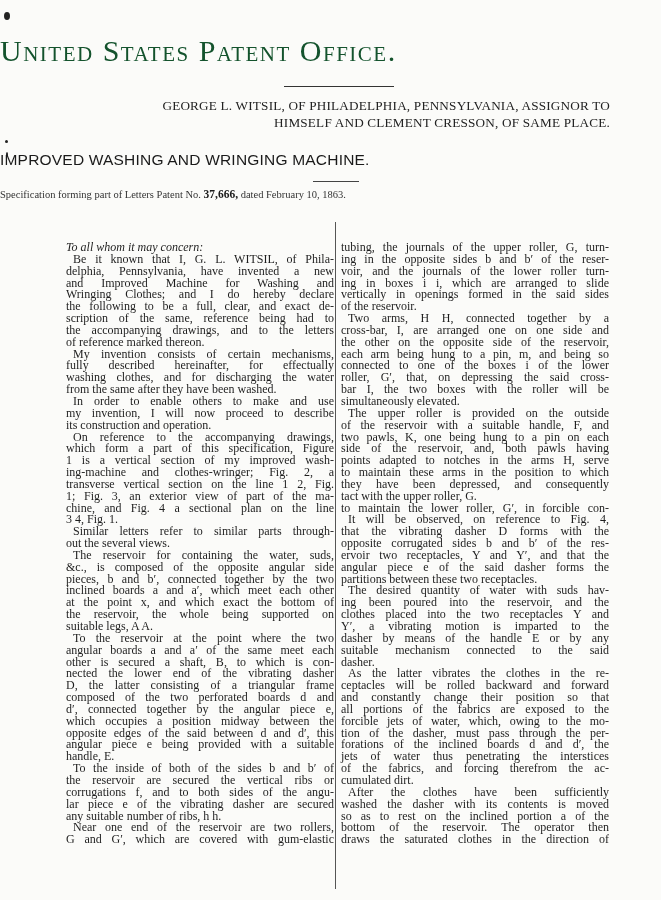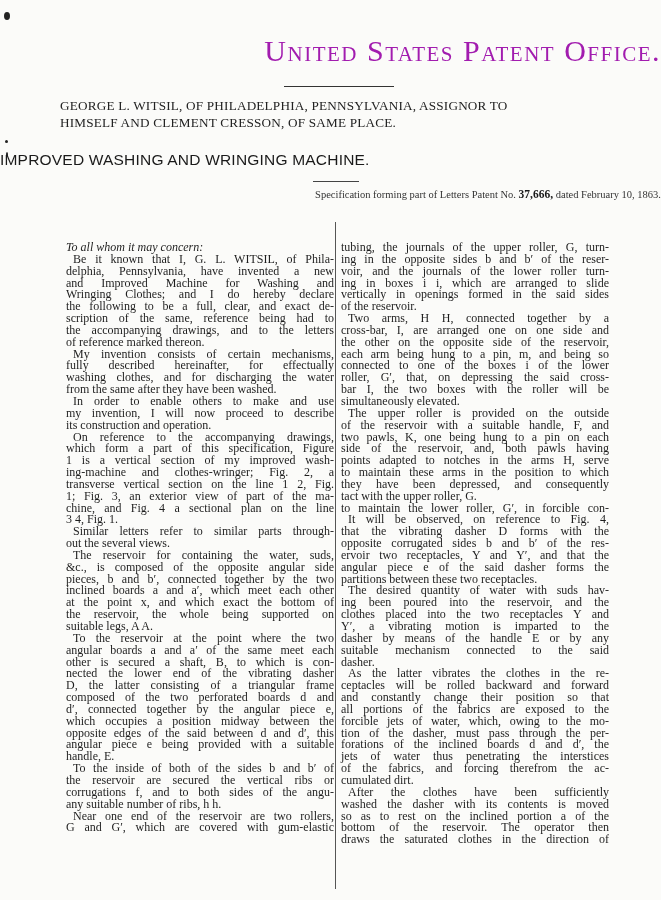--- a/index.html
+++ b/index.html
@@ -2,37 +2,37 @@
 <html><head>
 <meta charset="utf-8">
 <style>
   html, body { margin: 0; padding: 0; }
   body {
     width: 661px; height: 900px; background: #fbfbf9; color: #1c1c1c;
     font-family: "DejaVu Serif", serif; position: relative; overflow: hidden;
   }
   .speck { position: absolute; background: #222; border-radius: 50%; }
   .title {
-    position: absolute; top: 34px; left: 0; width: 661px; text-align: right;
+    position: absolute; top: 34px; left: 0; width: 661px; text-align: left;
     font-family: "Liberation Serif", serif; font-size: 30px; letter-spacing: 1.5px;
-    font-variant: small-caps; color: #a21caf;
+    font-variant: small-caps; color: #14532d;
   }
   .rule1 { position: absolute; top: 86px; left: 284px; width: 110px; border-top: 1px solid #333; }
   .inventor {
-    position: absolute; top: 97px; left: 60px; width: 550px; text-align: left;
+    position: absolute; top: 97px; left: 60px; width: 550px; text-align: right;
     font-family: "Liberation Serif", serif; font-size: 13.2px; line-height: 17px; color: #222;
     letter-spacing: 0.2px;
   }
   .machine {
     position: absolute; top: 151px; left: 0; width: 661px; text-align: left;
     font-family: "Liberation Sans", sans-serif; font-size: 15.5px; color: #1a1a1a; letter-spacing: 0.2px;
   }
   .rule2 { position: absolute; top: 181px; left: 313px; width: 46px; border-top: 1px solid #444; }
   .spec {
-    position: absolute; top: 188px; left: 0; width: 661px; text-align: right;
+    position: absolute; top: 188px; left: 0; width: 661px; text-align: left;
     font-family: "Liberation Serif", serif; font-size: 10.5px; color: #333;
   }
   .spec b { font-weight: bold; font-size: 11.5px; color: #1a1a1a; }
   .col {
     position: absolute; top: 212px; width: 268px;
     font-family: "Liberation Serif", serif; font-size: 12px; line-height: 11.85px; color: #1e1e1e;
     text-align: justify;
     margin-top: 30px;
   }
   .col.left { left: 66px; }
@@ -105,20 +105,21 @@
     <span class="line">D, the latter consisting of a triangular frame</span>
     <span class="line">composed of the two perforated boards d and</span>
     <span class="line">d′, connected together by the angular piece e,</span>
     <span class="line">which occupies a position midway between the</span>
     <span class="line">opposite edges of the said between d and d′, this</span>
     <span class="line">angular piece e being provided with a suitable</span>
     <span class="line last">handle, E.</span>
     <span class="line indent">To the inside of both of the sides b and b′ of</span>
     <span class="line">the reservoir are secured the vertical ribs or</span>
     <span class="line">corrugations f, and to both sides of the angu-</span>
+    <span class="line">lar piece e of the vibrating dasher are secured</span>
     <span class="line last">any suitable number of ribs, h h.</span>
     <span class="line indent">Near one end of the reservoir are two rollers,</span>
     <span class="line">G and G′, which are covered with gum-elastic</span>
   </div>
 <div class="divider"></div>
 <div class="col right" id="right-col">
     <span class="line">tubing, the journals of the upper roller, G, turn-</span>
     <span class="line">ing in the opposite sides b and b′ of the reser-</span>
     <span class="line">voir, and the journals of the lower roller turn-</span>
     <span class="line">ing in boxes i i, which are arranged to slide</span>

